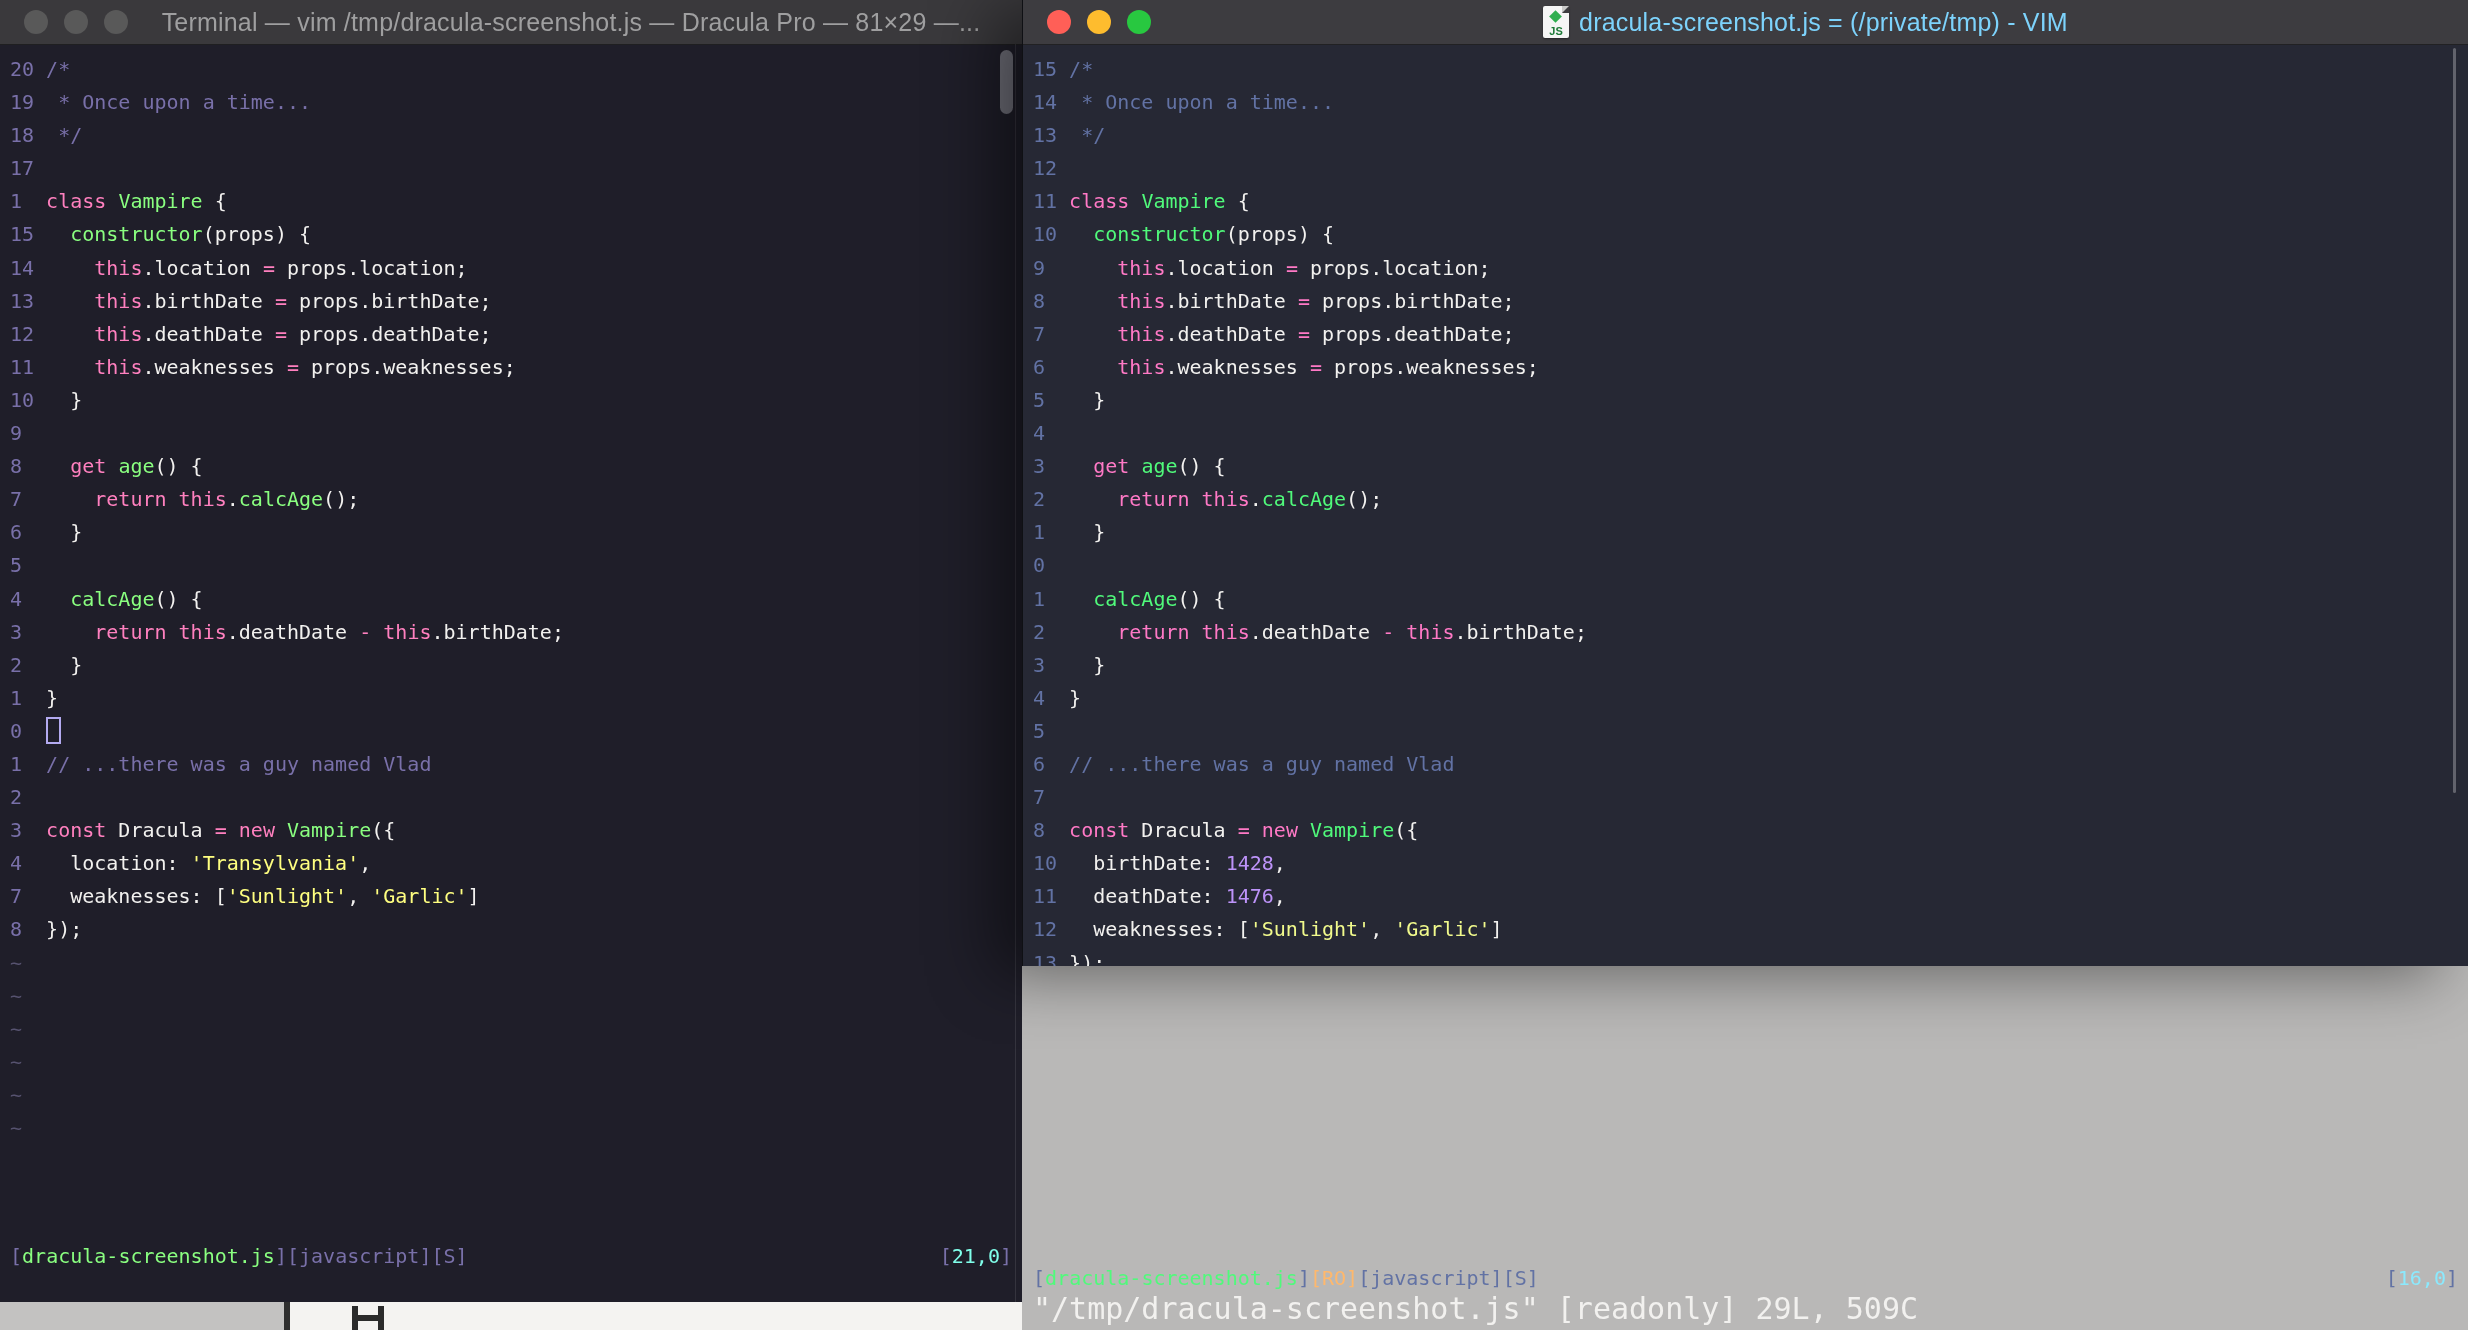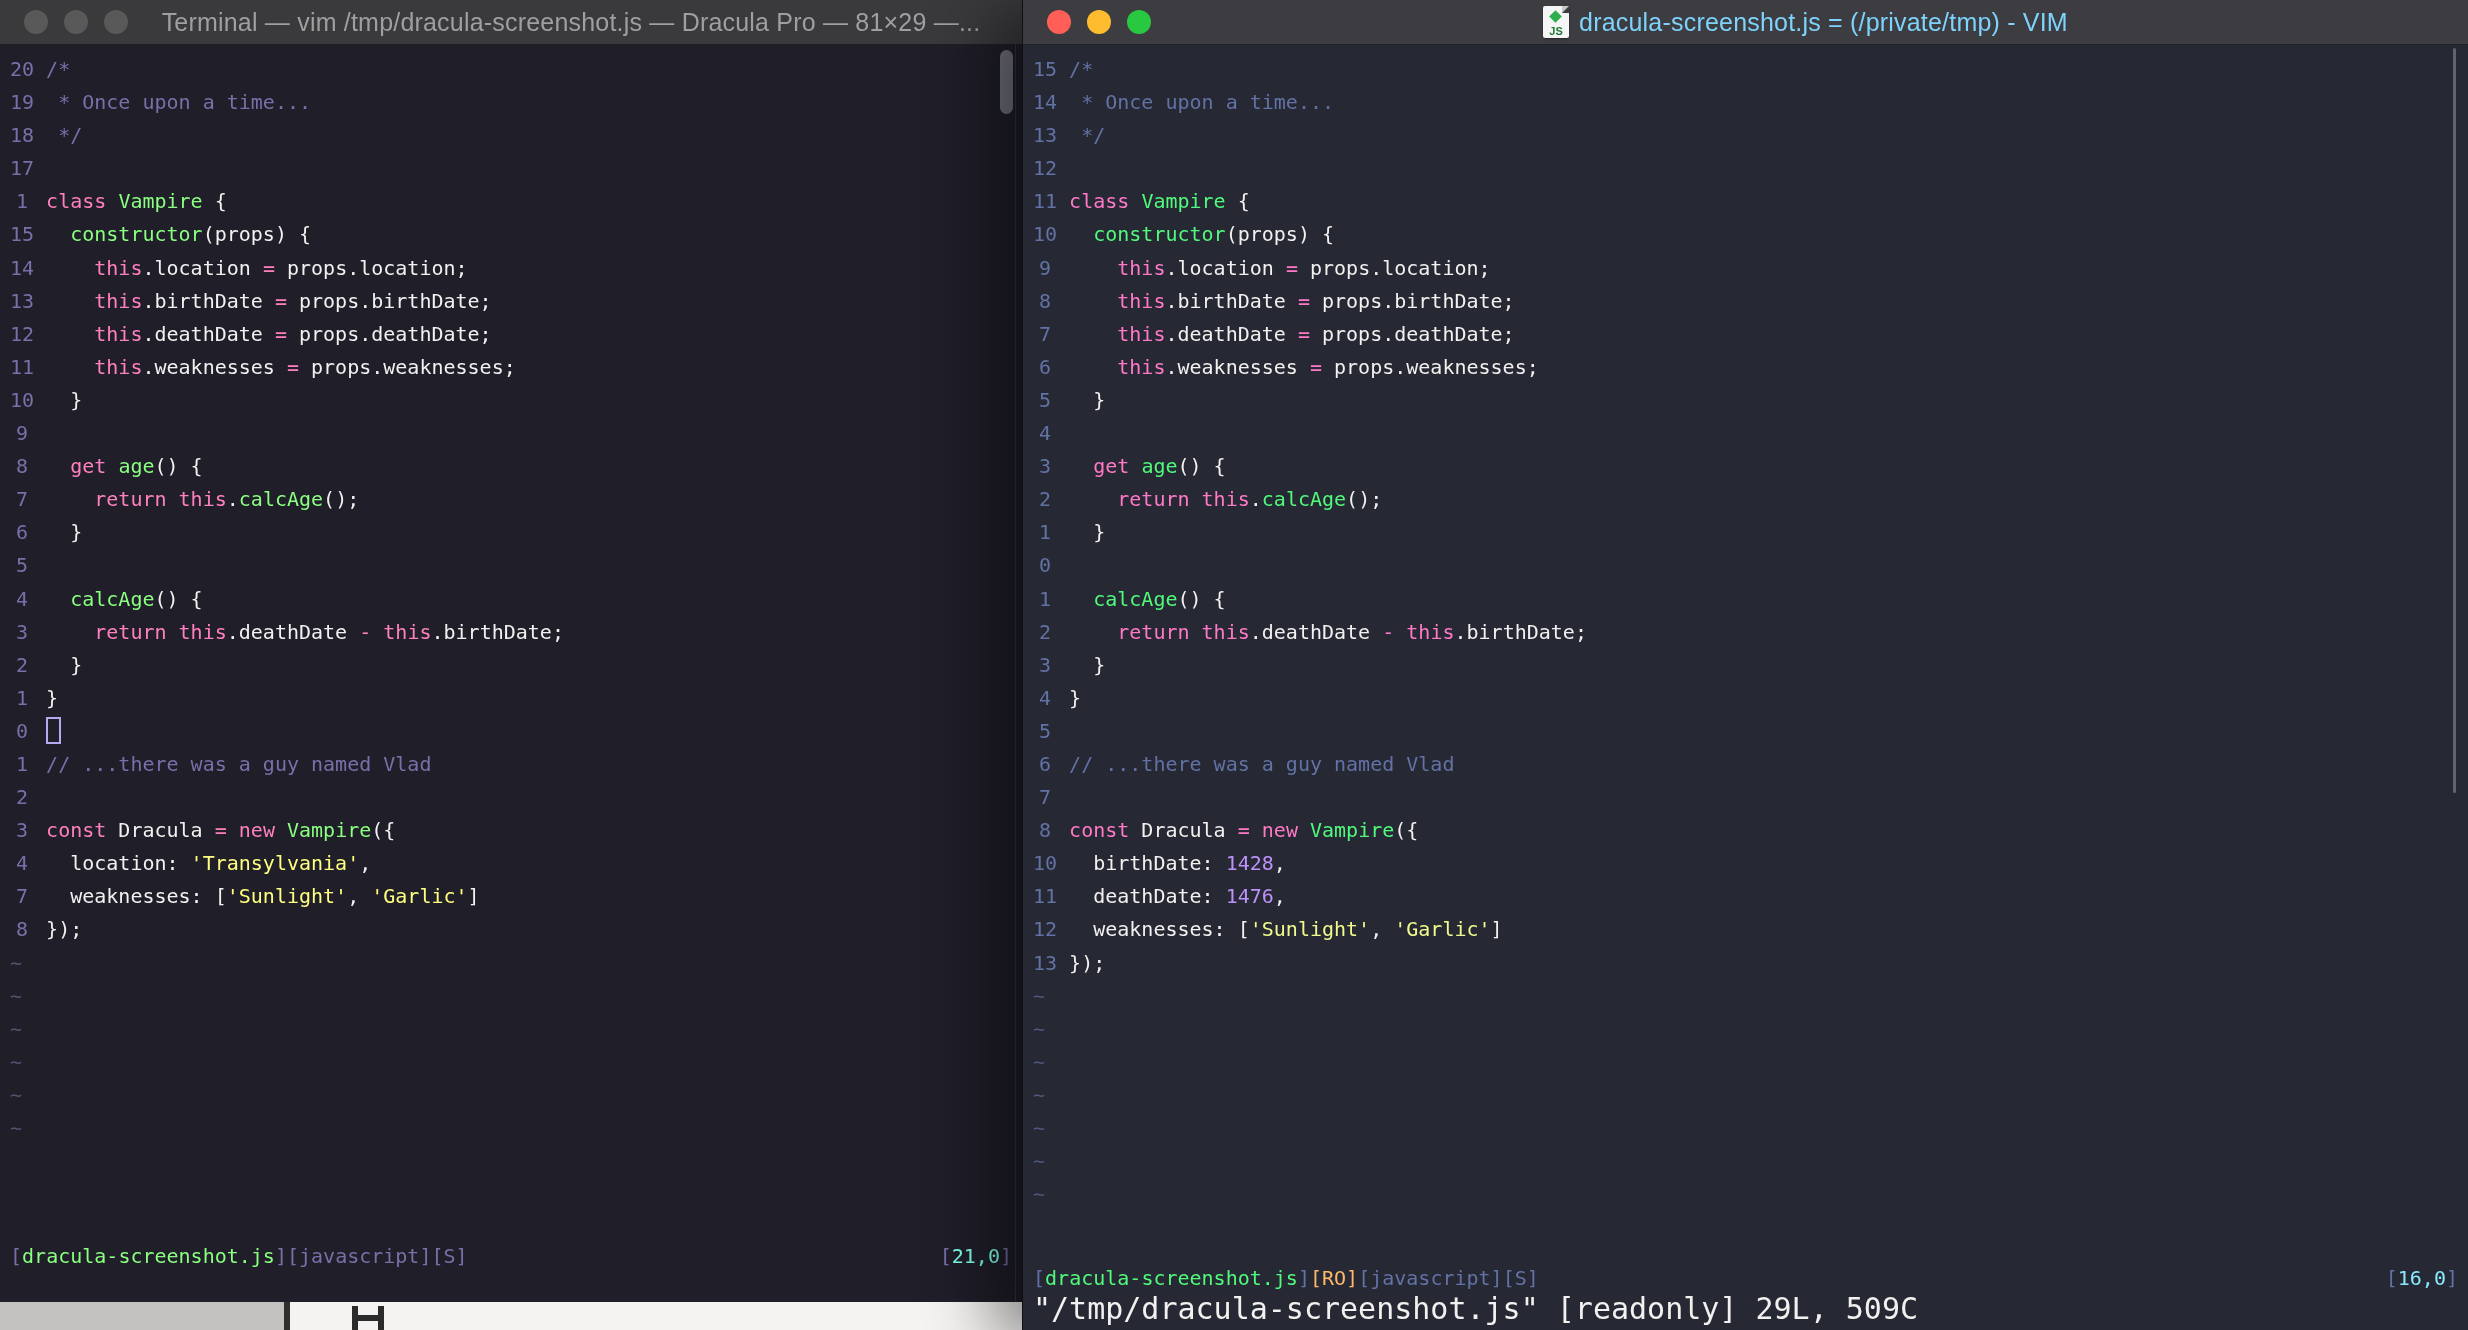--- a/index.html
+++ b/index.html
@@ -3,21 +3,21 @@
 <meta charset="utf-8">
 <style>
   html,body{margin:0;padding:0;}
   body{
     width:2468px;height:1330px;position:relative;overflow:hidden;
     background:#b9b8b7;
     font-family:"Liberation Sans","DejaVu Sans",sans-serif;
   }
   .window{position:absolute;top:0;}
   #left-window{left:0;width:1022px;height:1302px;}
-  #right-window{left:1022px;width:1446px;height:1330px;
+  #right-window{left:1022px;width:1446px;height:966px;
     box-shadow:-30px 10px 60px rgba(0,0,0,0.45);
     border-left:1px solid rgba(0,0,0,0.6);box-sizing:border-box;}
   .titlebar{
     position:absolute;left:0;top:0;right:0;height:44px;
     border-bottom:1px solid rgba(0,0,0,0.45);
   }
   .traffic-light{
     position:absolute;top:10px;width:24px;height:24px;border-radius:50%;
   }
   .tl-close{left:24px;} .tl-min{left:64px;} .tl-zoom{left:104px;}
@@ -37,21 +37,21 @@
     background:#2fae4f;transform:rotate(45deg);}
   .doc-label{position:absolute;left:0;right:0;bottom:1px;text-align:center;
     font-size:11px;font-weight:bold;color:#1d7a38;font-family:"Liberation Sans",sans-serif;}
   .code{
     position:absolute;left:0;top:44px;right:0;bottom:0;
     padding:9px 0 0 10px;box-sizing:border-box;
     font-family:"DejaVu Sans Mono",monospace;font-size:20px;
     overflow:hidden;
   }
   .row{height:33.1px;line-height:33.1px;white-space:pre;}
-  .lnum{display:inline-block;width:2ch;text-align:center;}
+  .lnum{display:inline-block;width:2ch;text-align:left;}
   .lgap{display:inline-block;width:1ch;}
   .cursor{
     display:inline-block;width:11px;height:23px;border:2px solid #b3aaf0;
     vertical-align:middle;margin-top:-4px;
   }
   .statusline{
     position:absolute;left:10px;right:10px;display:flex;justify-content:space-between;
     font-family:"DejaVu Sans Mono",monospace;font-size:20px;line-height:33px;white-space:pre;
   }
   #left-window .statusline{top:1240px;}

